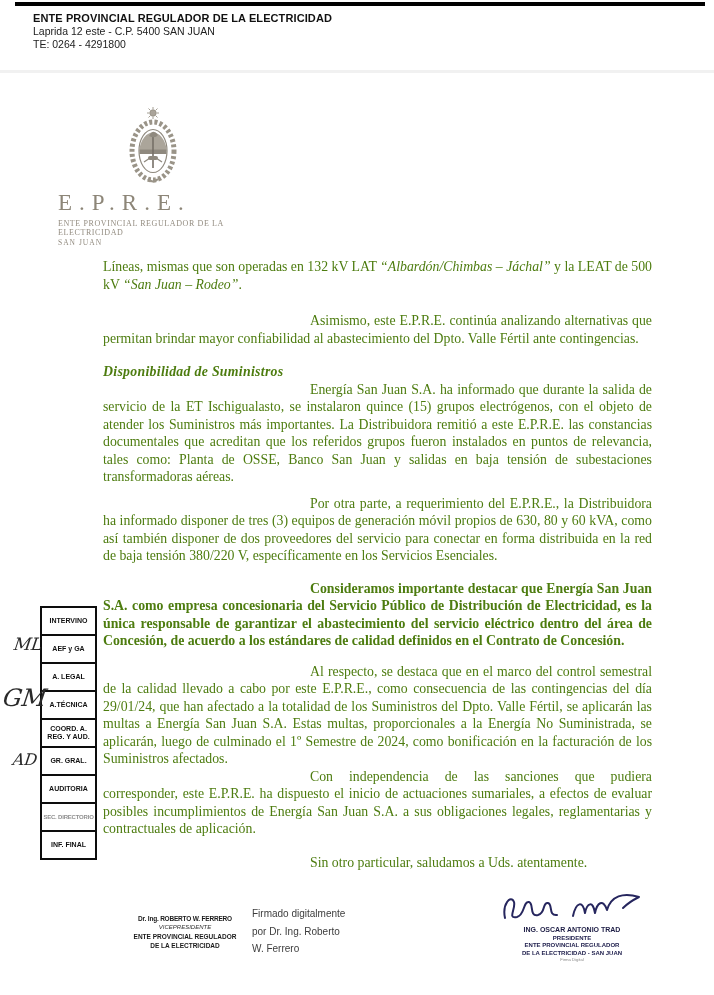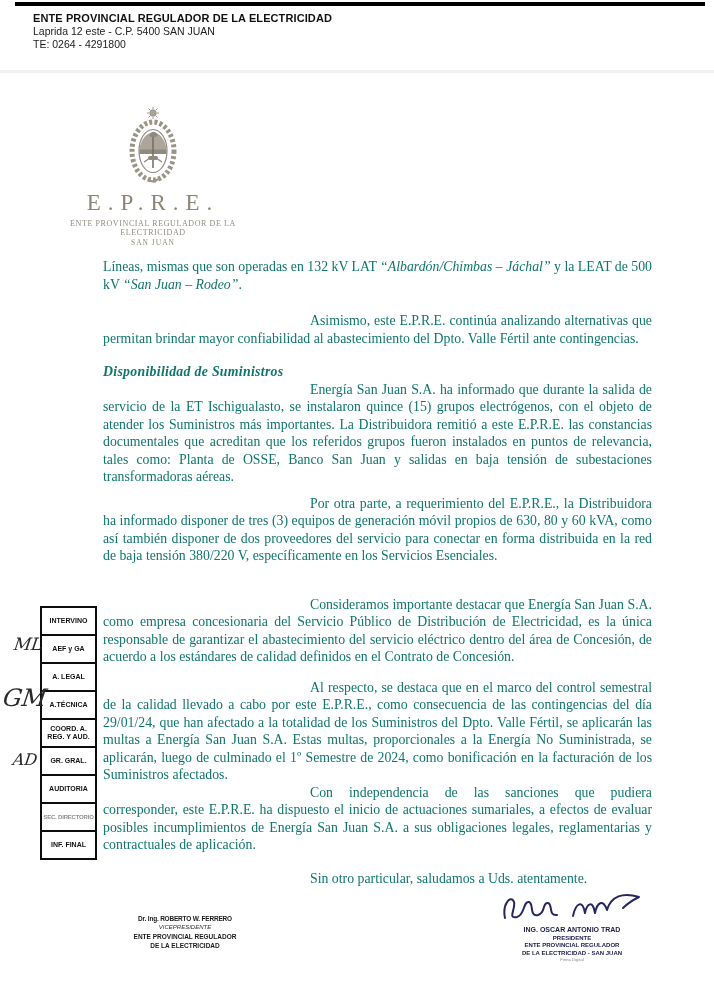--- a/index.html
+++ b/index.html
@@ -10,36 +10,36 @@
     font-family:"Liberation Serif", serif; color:#1c1c1c;
   }
   
   .topbar { position:absolute; left:15px; top:2px; width:690px; height:4px; background:#000; }
   .header-block { position:absolute; left:33px; top:12px; font-family:"Liberation Sans", sans-serif; color:#111; }
   .header-org { font-size:11px; font-weight:bold; letter-spacing:0.1px; }
   .header-line { font-size:10.5px; margin-top:1px; color:#222; }
   .header-divider { position:absolute; left:0; top:70px; width:714px; height:3px; background:#f1f1f1; }
 
   
-  .logo { position:absolute; left:58px; top:106px; width:190px; text-align:center; color:#8d8678; }
+  .logo { position:absolute; left:58px; top:106px; width:190px; text-align:left; color:#8d8678; }
   .crest { display:block; margin:0 auto; }
   .logo-acronym { font-family:"Liberation Serif", serif; font-size:23px; letter-spacing:7px; margin-top:4px; color:#8d8678; }
   .logo-caption { font-size:8px; letter-spacing:0.6px; margin-top:3px; color:#938c80; }
   .logo-loc { font-size:7.5px; letter-spacing:1px; margin-top:1px; color:#938c80; }
 
   
-  .letter { position:absolute; left:103px; top:258px; width:549px; font-size:13.8px; line-height:17.5px; text-align:justify; color:#0f766e; }
+  .letter { position:absolute; left:103px; top:258px; width:549px; font-size:13.8px; line-height:17.5px; text-align:justify; color:#4d7c0f; }
   .letter p { text-indent:207px; }
   .letter p.no-indent { text-indent:0; }
   .letter .q { font-style:italic; }
   .letter .p2 { margin-top:19px; }
   .letter h2 { margin-top:16px; font-size:13.8px; font-weight:bold; font-style:italic; letter-spacing:0.3px; text-align:left; }
   .letter .p3 { }
   .letter .p4 { margin-top:9px; }
-  .letter .p5 { margin-top:31px; }
+  .letter .p5 { margin-top:15px;font-weight:bold; }
   .letter .p6 { margin-top:13px; }
   .letter .p7 { }
   .letter .p8 { margin-top:16px; }
 
   
   .stampcol { position:absolute; left:40px; top:606px; width:57px; }
   .stampbox {
     height:30px; margin-top:-2px; border:2px solid #0d0d0d; background:#fff;
     display:flex; align-items:center; justify-content:center; text-align:center;
     font-family:"Liberation Sans", sans-serif; font-weight:bold; font-size:7px;
@@ -150,20 +150,21 @@
   <span class="initial i-gm">GM</span>
   <span class="initial i-ad">AD</span>
 
   <div class="stamp-left">
     <div class="l1">Dr. Ing. ROBERTO W. FERRERO</div>
     <div class="l2">VICEPRESIDENTE</div>
     <div class="l3">ENTE PROVINCIAL REGULADOR</div>
     <div class="l4">DE LA ELECTRICIDAD</div>
   </div>
 
+  <div class="digital-note">Firmado digitalmente por Dr. Ing. Roberto W. Ferrero</div>
 
   <div class="sig-right">
     <svg class="scrawl" width="150" height="40" viewBox="0 0 150 40">
       <g stroke="#26265e" stroke-width="2" fill="none" stroke-linecap="round" stroke-linejoin="round">
         <path d="M8 30 C5 16 14 6 17 14 C19 21 10 31 20 29 C28 27 26 13 32 14 C37 15 32 29 41 27 C49 25 45 14 51 15 C56 16 51 28 60 27"></path>
         <path d="M76 28 C79 14 86 12 88 25 C90 15 96 12 98 25 C100 15 106 10 110 22 C114 8 126 4 142 9 C136 12 130 16 126 20"></path>
       </g>
     </svg>
     <div class="r1">ING. OSCAR ANTONIO TRAD</div>
     <div class="r2">PRESIDENTE</div>

